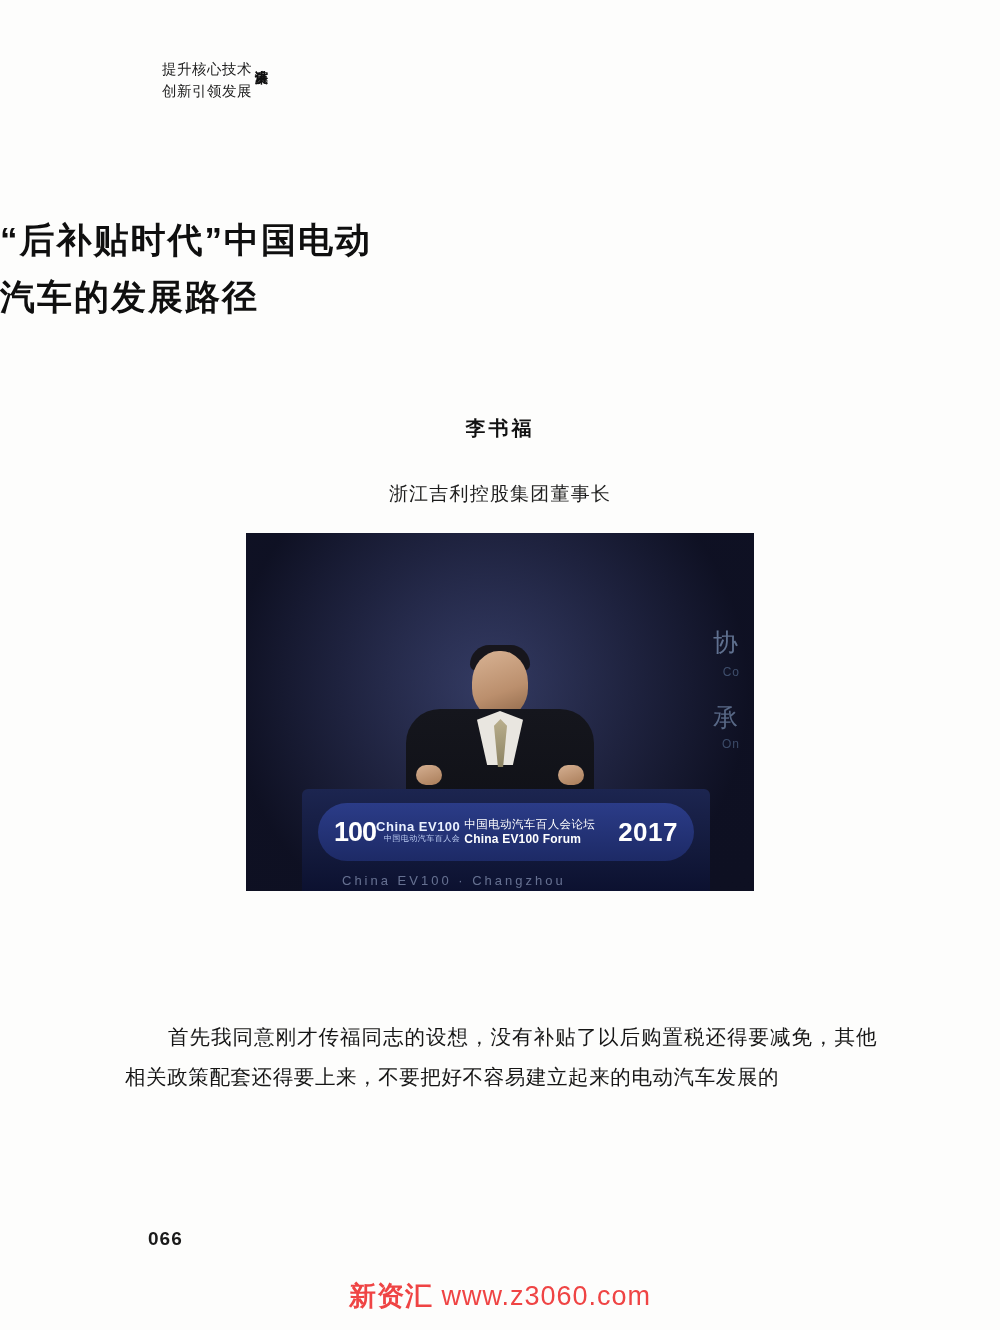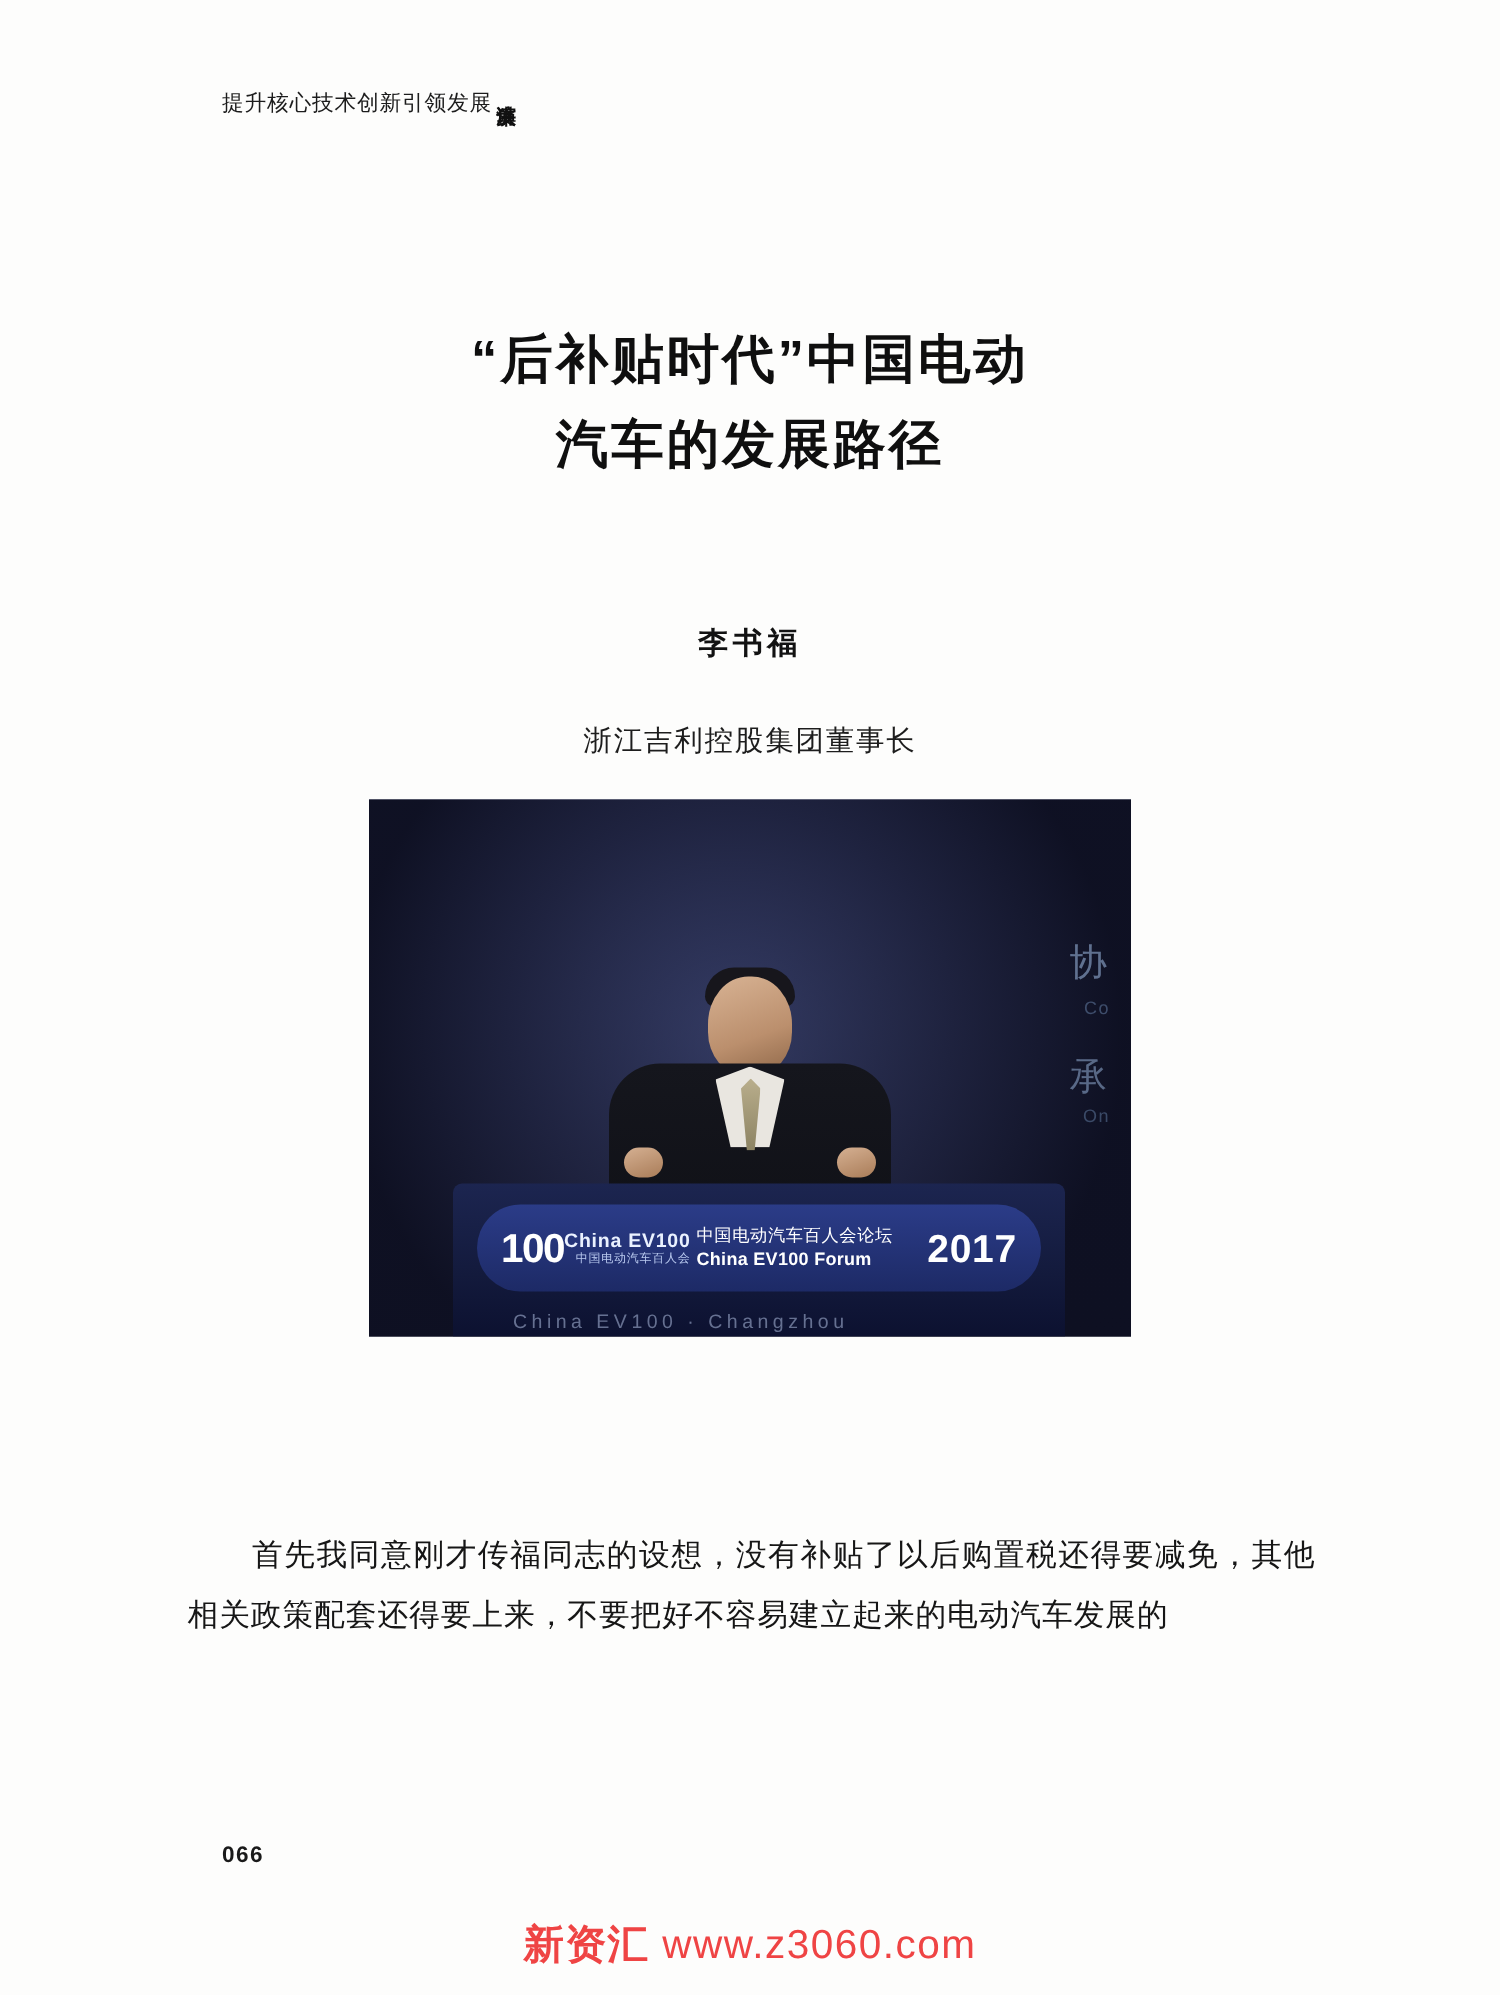--- a/index.html
+++ b/index.html
@@ -22,21 +22,23 @@
   .runhead {
     position: absolute;
     left: 148px;
     top: 58px;
     display: flex;
     align-items: flex-start;
     gap: 3px;
   }
   .runhead-lines {
     display: flex;
+    flex-direction: column;
     line-height: 1.55;
+    margin-left: 14px;
   }
   .runhead-lines span {
     font-family: "Liberation Sans", sans-serif;
     font-size: 14.5px;
     color: #1c1c1c;
     letter-spacing: 0.5px;
   }
   .runhead-vertical {
     font-family: "Liberation Sans", sans-serif;
     font-size: 13px;
@@ -48,21 +50,20 @@
     line-height: 1;
     margin-top: 1px;
   }
 
   
   .title-block {
     position: absolute;
     left: 0;
     right: 0;
     top: 212px;
-    text-align: center;
   }
   .title-line {
     font-family: "Liberation Sans", sans-serif;
     font-weight: bold;
     font-size: 35px;
     color: #0f0f0f;
     letter-spacing: 2px;
     line-height: 1.62;
   }
 
@@ -308,21 +309,21 @@
     text-indent: 2.1em;
   }
 
   
   .folio {
     position: absolute;
     left: 148px;
     top: 1228px;
     font-family: "Liberation Sans", sans-serif;
     font-weight: bold;
-    font-size: 15px;
+    font-size: 19px;
     color: #1a1a1a;
     letter-spacing: 1px;
   }
 
   
   .watermark {
     position: absolute;
     left: 0;
     right: 0;
     top: 1278px;

